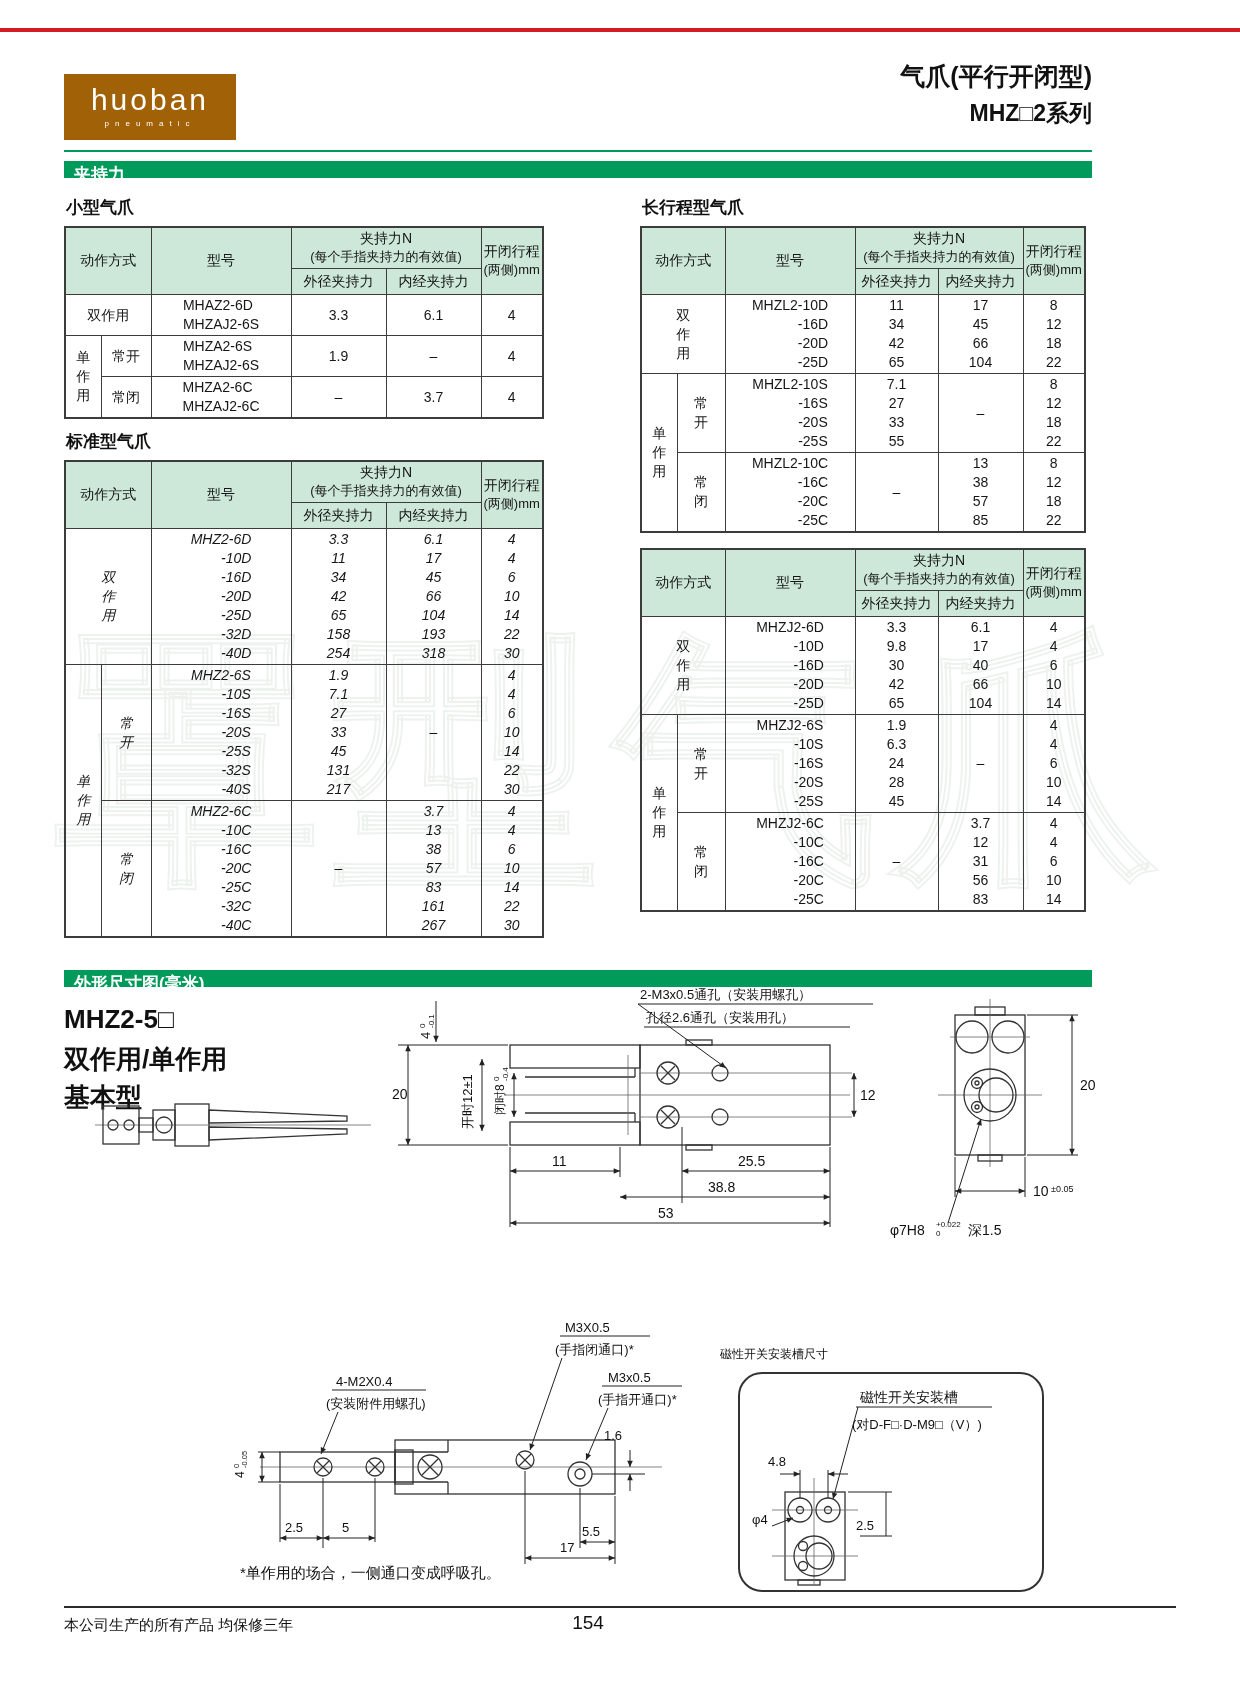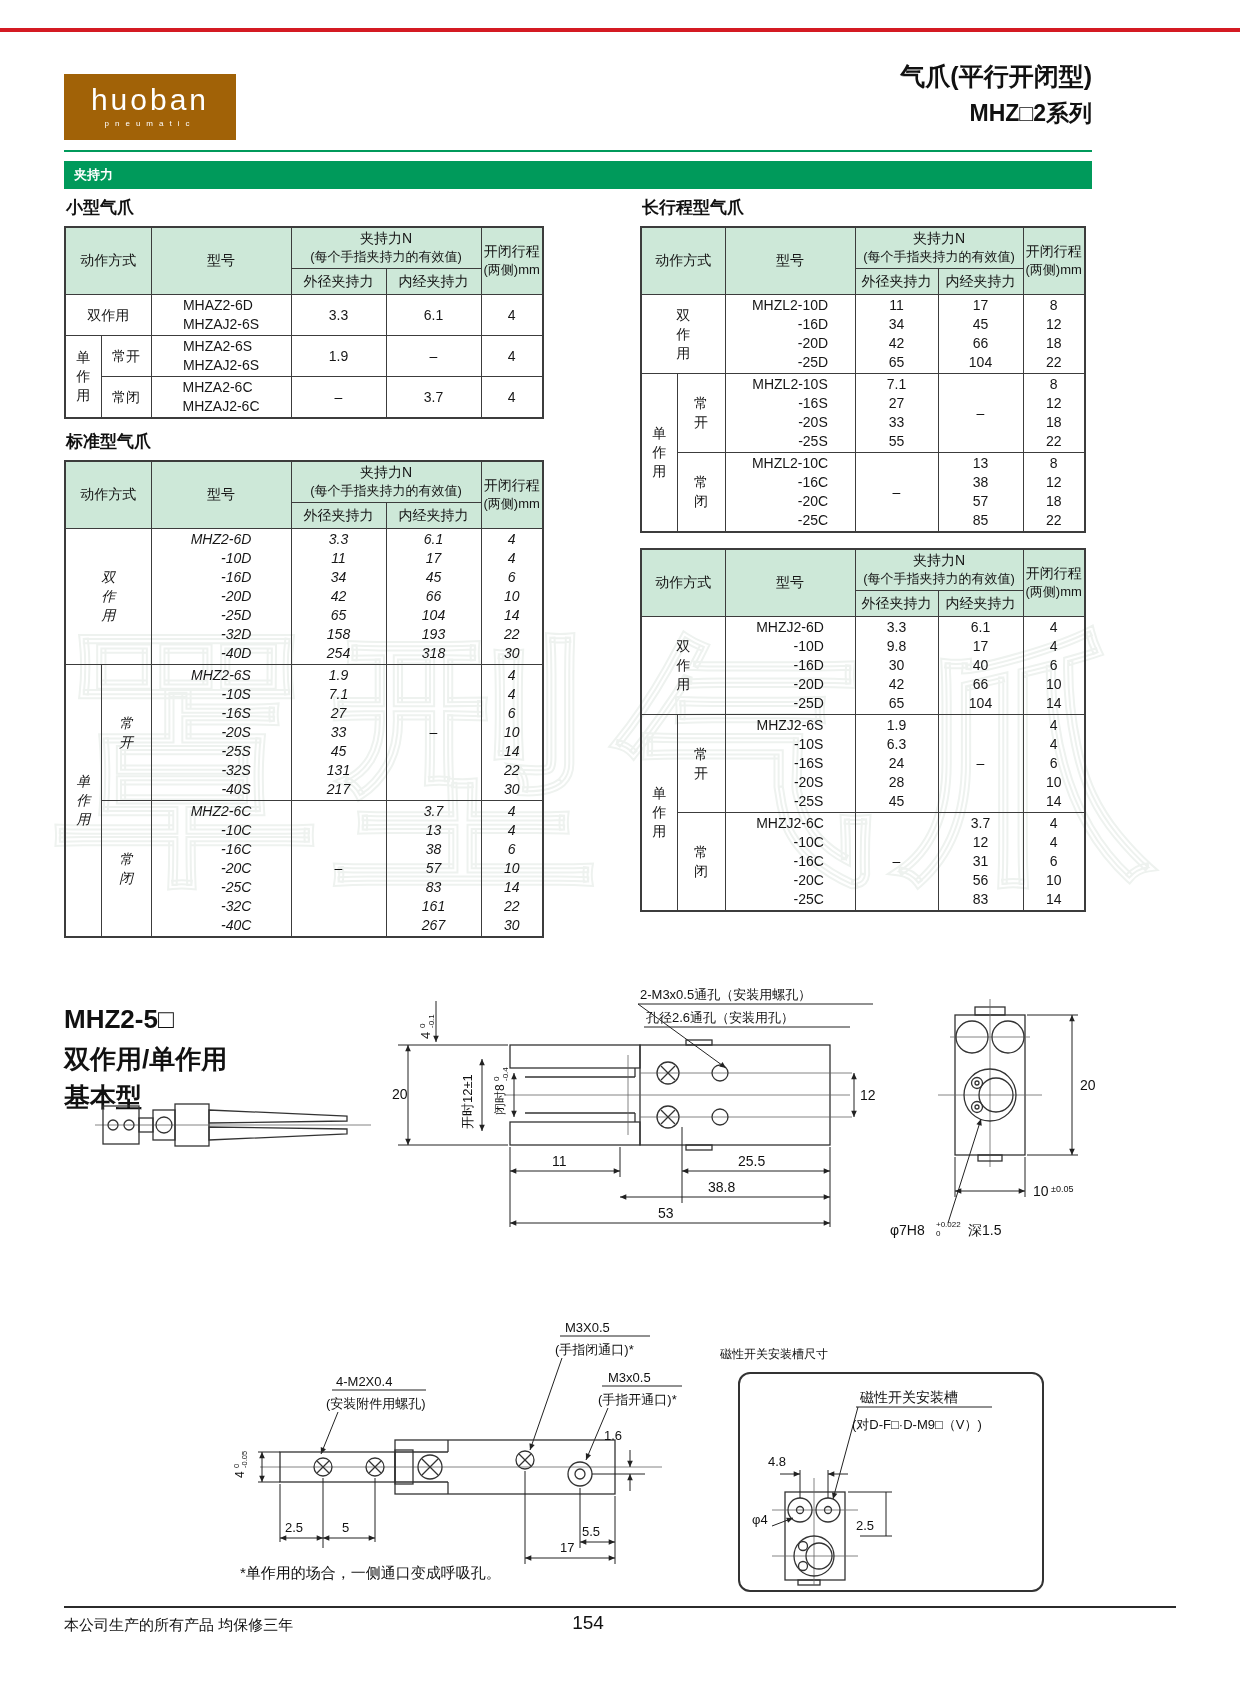--- a/index.html
+++ b/index.html
@@ -8,22 +8,22 @@
   .topline{position:absolute;top:28px;left:0;width:1240px;height:4px;background:#d41a23;}
   .watermark{position:absolute;top:585px;left:55px;font-size:265px;font-weight:bold;letter-spacing:14px;
              color:transparent;-webkit-text-stroke:2px #eef2ef;white-space:nowrap;}
   .logo{position:absolute;left:64px;top:74px;width:172px;height:66px;background:#a16207;color:#fff;text-align:center;}
   .logo .l1{font-size:30px;letter-spacing:3px;margin-top:9px;}
   .logo .l2{font-size:8px;letter-spacing:6px;margin-top:2px;}
   .head-right{position:absolute;top:60px;right:148px;text-align:right;font-weight:bold;}
   .head-right .t1{font-size:25px;}
   .head-right .t2{font-size:23px;margin-top:5px;}
   .hairline{position:absolute;top:150px;left:64px;width:1028px;height:2px;background:#009a5b;}
-  .banner{position:absolute;left:64px;width:1028px;height:28px;background:#009a5b;color:#fff;
-          font-size:13px;font-weight:bold;line-height:28px;padding-left:10px;box-sizing:border-box;}
+  .banner{position:absolute;left:64px;width:1028px;height:17px;background:#009a5b;color:#fff;
+          font-size:17px;font-weight:bold;line-height:28px;padding-left:10px;box-sizing:border-box;}
   #banner-clamp{top:161px;} #banner-dim{top:970px;}
   .tbl-wrap{position:absolute;}
   .tbl-title{font-size:17px;font-weight:bold;margin:0 0 7px 2px;}
   table.force{border-collapse:collapse;table-layout:fixed;border:2px solid #3c3c3c;}
   table.force th,table.force td{border:1px solid #3c3c3c;text-align:center;vertical-align:middle;
         padding:1px 2px;font-size:14px;font-weight:normal;color:#161616;}
   table.force th{background:#cde8d8;}
   tr.h1 th{height:38px;} tr.h2 th{height:23px;}
   .hsub{font-size:13px;}
   .pre{white-space:pre-line;line-height:19px;}
@@ -34,21 +34,21 @@
   .b45 td{padding-top:3px;padding-bottom:3px;}
   .dim-head{position:absolute;left:64px;font-weight:bold;font-size:26px;}
   #dh1{top:1004px;} #dh2{top:1042px;} #dh3{top:1080px;}
   .dwg{position:absolute;}
   .s{stroke:#333;stroke-width:1.3;fill:none;}
   .thin{stroke:#666;stroke-width:0.8;fill:none;}
   .dim{stroke:#222;stroke-width:1;fill:none;}
   svg text{fill:#111;font-family:"Liberation Sans","DejaVu Sans",sans-serif;}
   .footnote{position:absolute;left:240px;top:1564px;font-size:15px;}
   .switch-title{position:absolute;left:720px;top:1346px;width:340px;text-align:left;font-size:12px;}
-  .switch-box{position:absolute;left:738px;top:1372px;width:302px;height:216px;border:2px solid #333;border-radius:12px;}
+  .switch-box{position:absolute;left:738px;top:1372px;width:302px;height:216px;border:2px solid #333;border-radius:24px;}
   .footline{position:absolute;left:64px;top:1606px;width:1112px;height:2px;background:#2b2b2b;}
   .warranty{position:absolute;left:64px;top:1616px;font-size:15px;}
   .pagenum{position:absolute;left:0;top:1612px;width:1176px;text-align:center;font-size:19px;}
 </style>
 </head>
 <body>
 
 <div class="page">
 
   <div class="topline"></div>
@@ -435,20 +435,21 @@
           <td class="pre">4
 4
 6
 10
 14</td>
         </tr>
       </tbody>
     </table>
   </div>
 
+  <div class="banner" id="banner-dim">外形尺寸图(毫米)</div>
 
   <div class="dim-head" id="dh1">MHZ2-5□</div>
   <div class="dim-head" id="dh2">双作用/单作用</div>
   <div class="dim-head" id="dh3">基本型</div>
 
   <svg class="dwg" style="left:95px;top:1080px;" width="280" height="90">
     <line class="thin" x1="0" y1="45" x2="276" y2="45"></line>
     <rect class="s" x="8" y="26" width="36" height="38"></rect>
     <circle class="s" cx="18" cy="45" r="5"></circle>
       <circle class="s" cx="34" cy="45" r="5"></circle>

